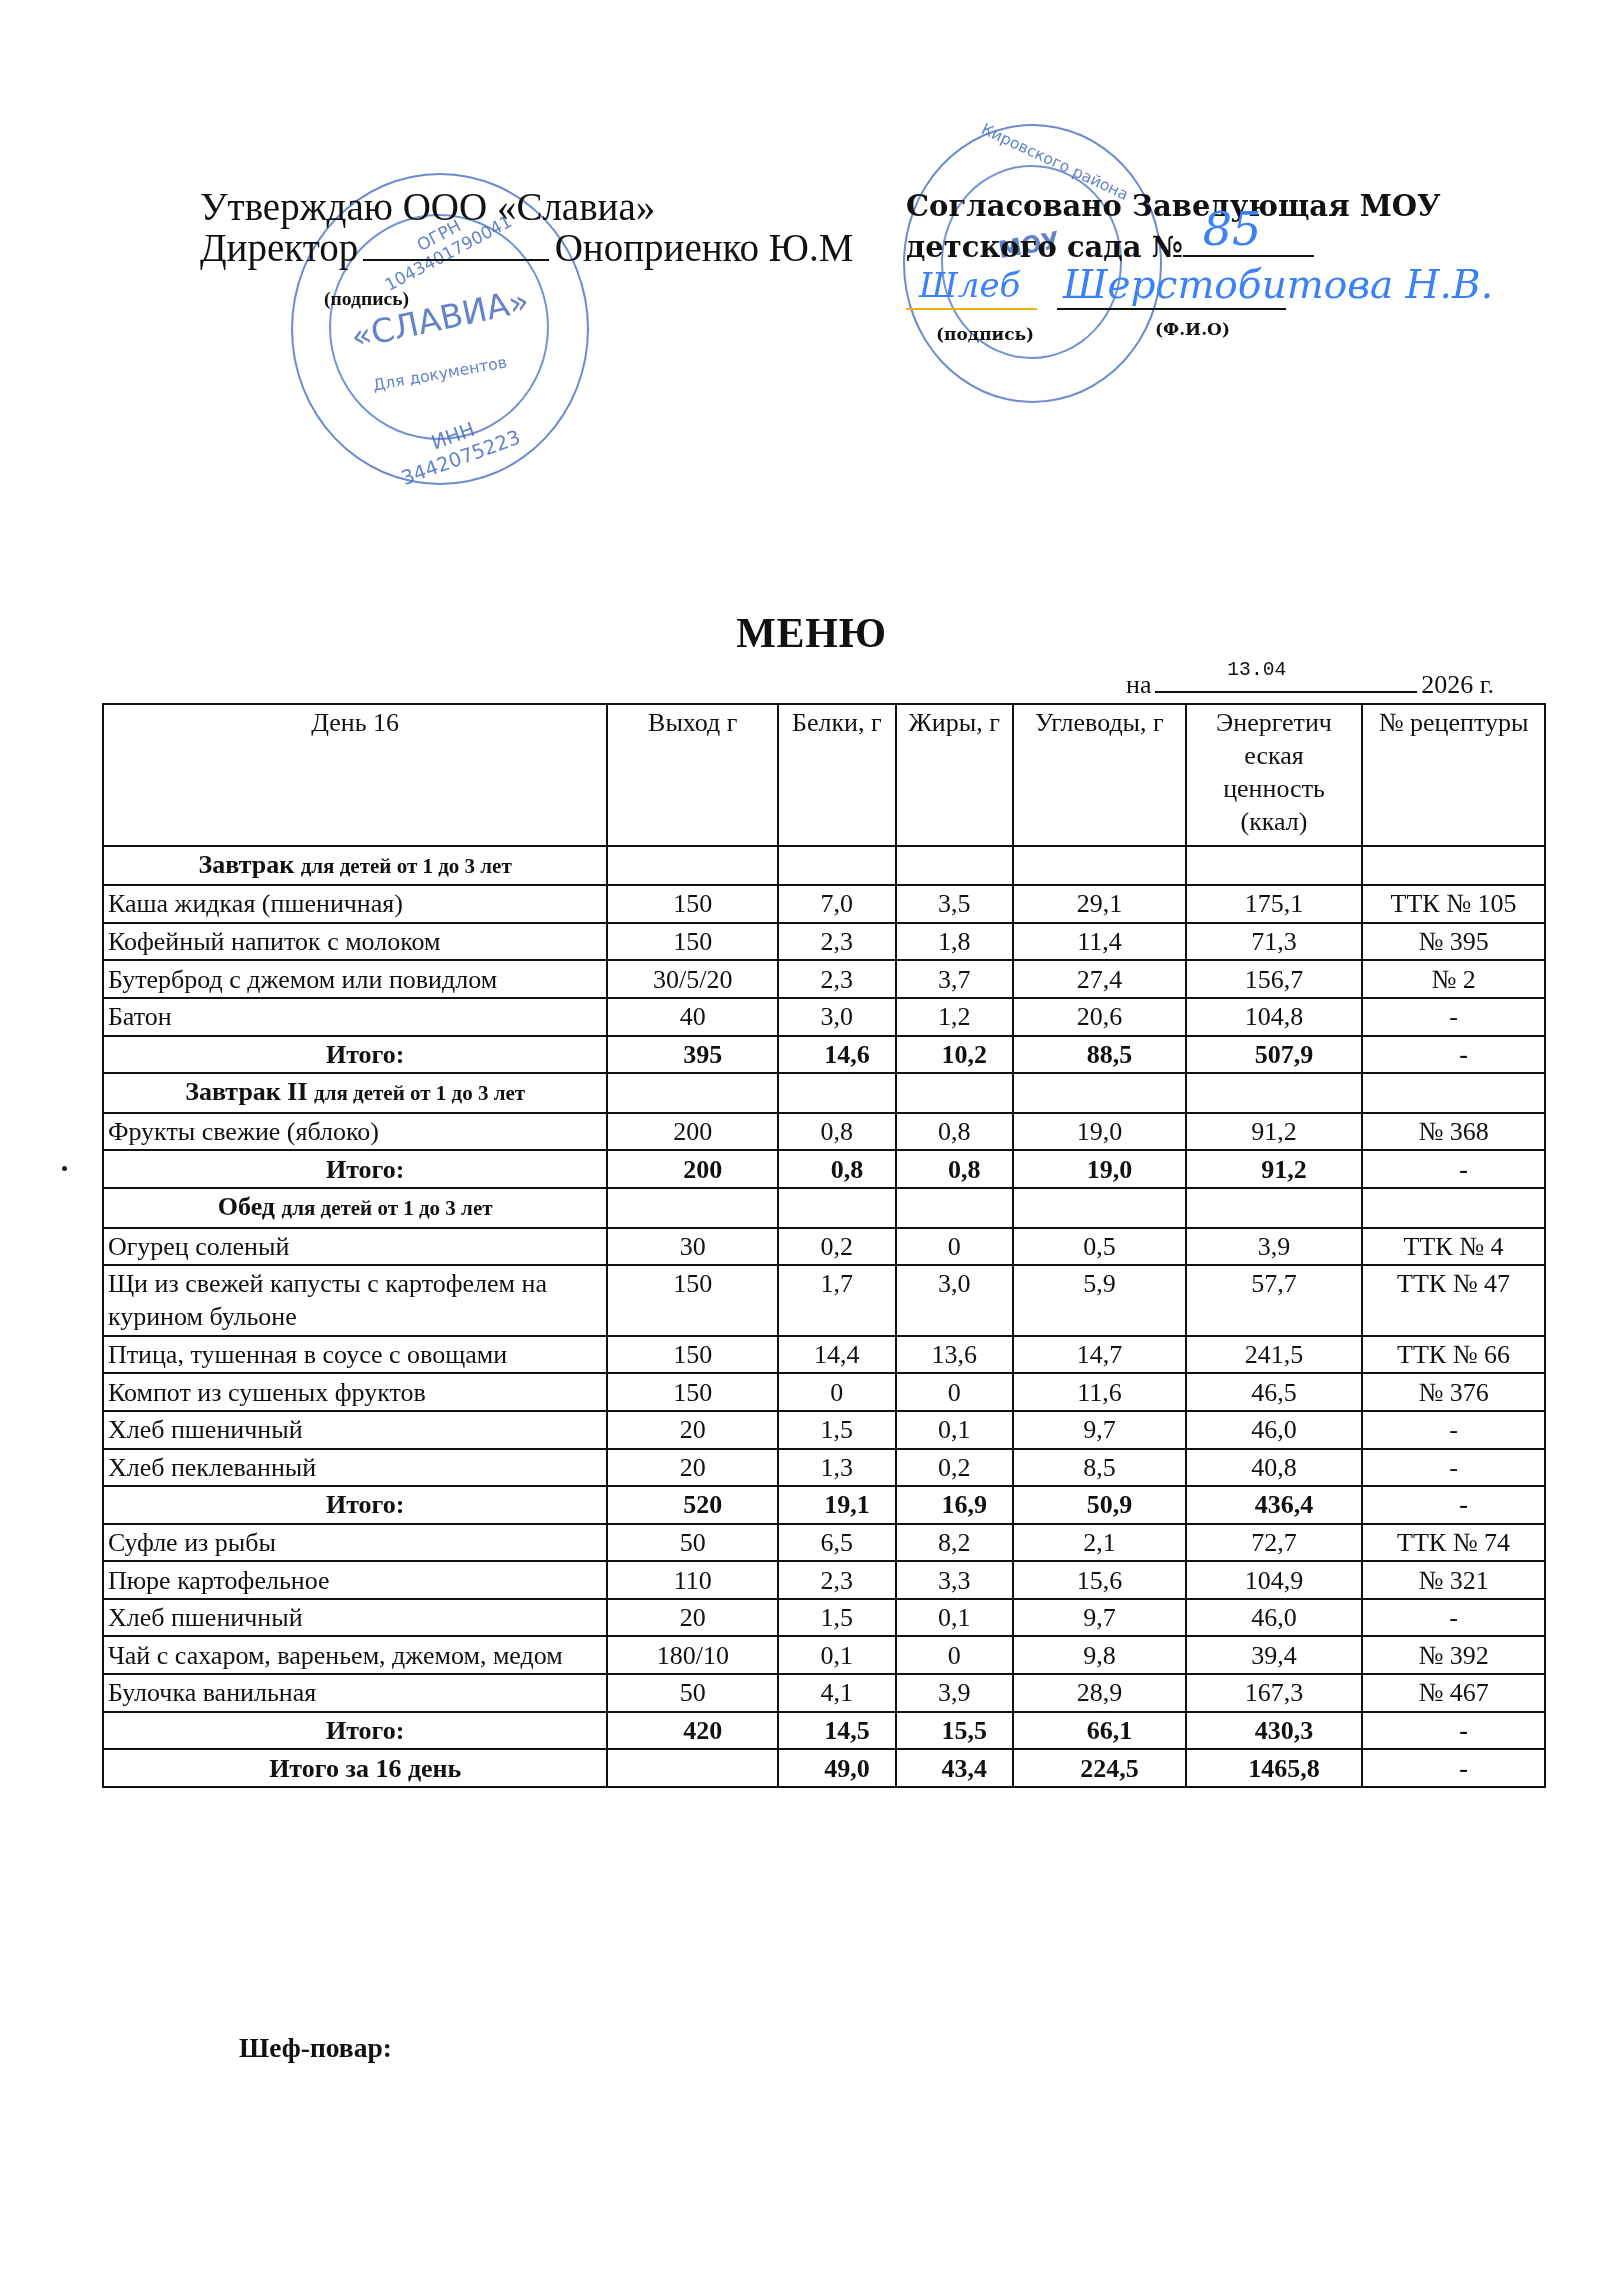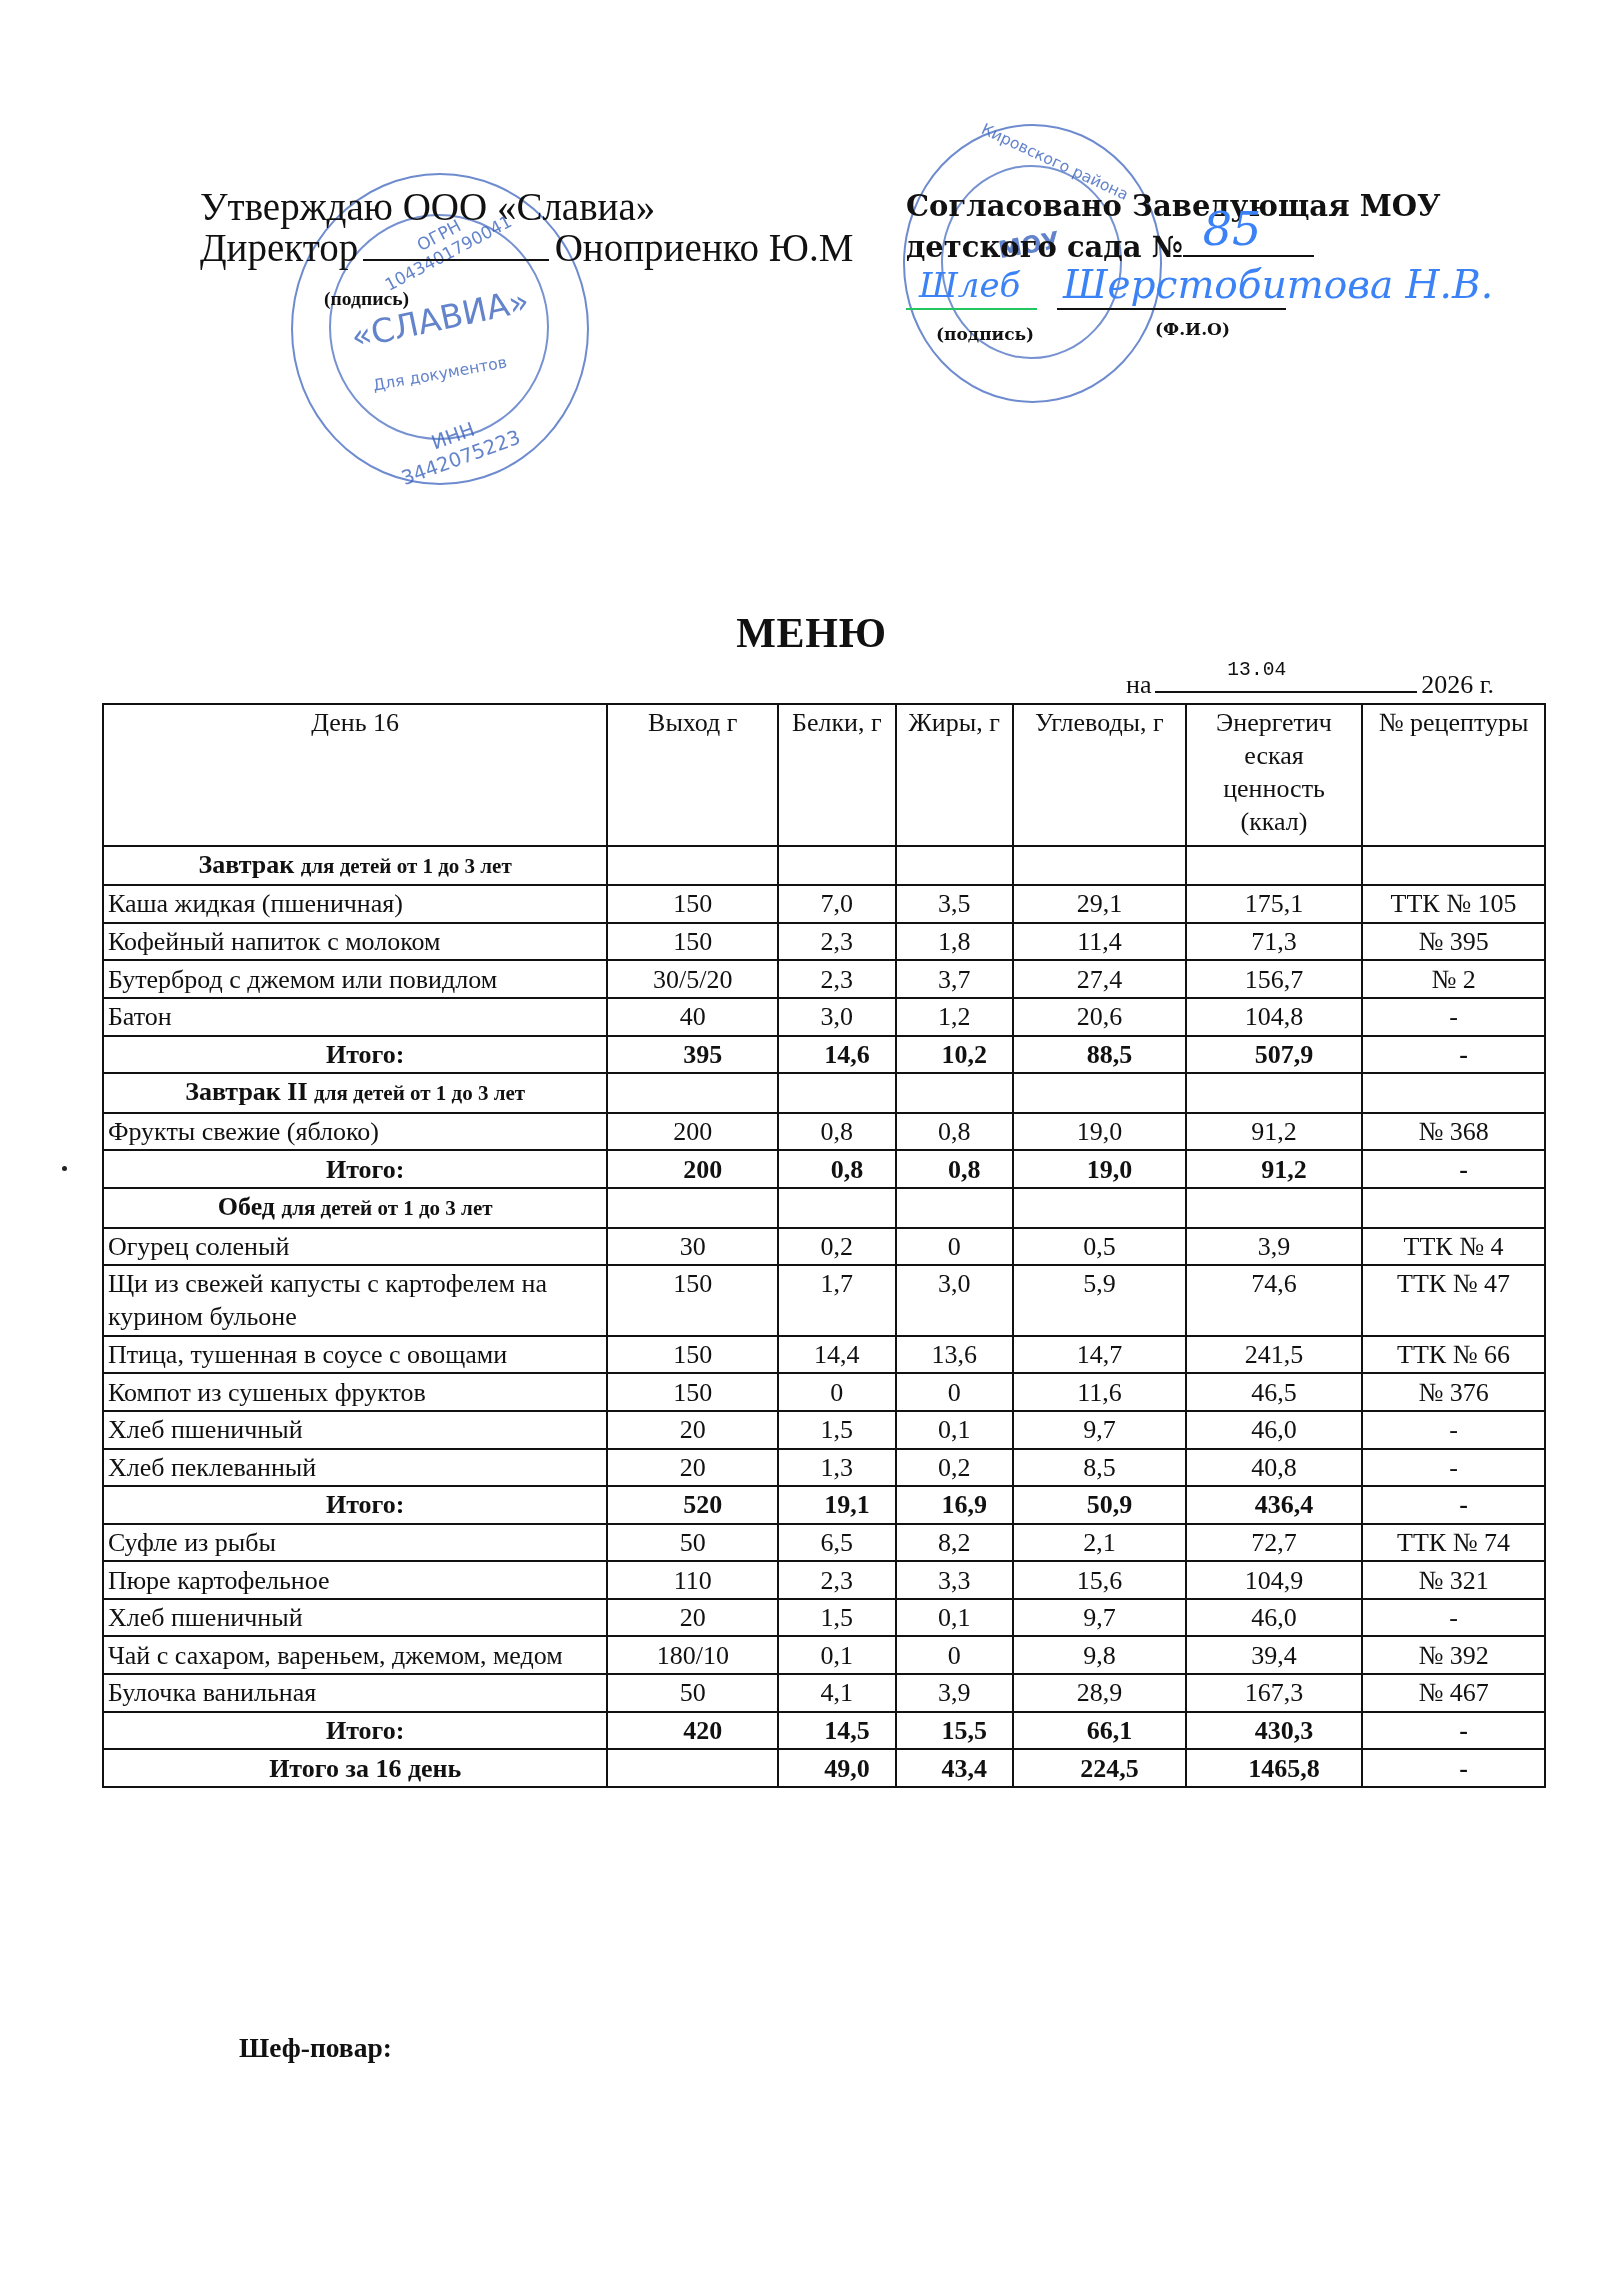--- a/index.html
+++ b/index.html
@@ -10,21 +10,21 @@
   .approve-block { position: absolute; left: 200px; top: 186px; font-size: 39px; line-height: 41px; }
   .approve-block .line { white-space: nowrap; }
   .sig-line { display: inline-block; width: 186px; border-bottom: 2px solid #111; height: 26px; vertical-align: baseline; margin: 0 5.2px; }
   .sig-caption { position: absolute; left: 324px; top: 288px; font-size: 19.6px; font-weight: bold; }
   .agree-block { position: absolute; left: 906px; top: 186px; font-size: 29px; line-height: 41px; font-weight: bold; font-family: "DejaVu Serif", serif; }
   .agree-block .line { white-space: nowrap; }
   .num-line { display: inline-block; width: 131px; border-bottom: 2px solid #111; position: relative; height: 26px; vertical-align: baseline; }
   .handwritten { font-family: "DejaVu Serif", serif; font-style: italic; color: #3b82f6; font-weight: normal; }
   .hand-num { position: absolute; left: 19.6px; top: -19.6px; font-size: 46px; }
   .agree-sigrow { position: absolute; left: 906px; top: 262px; width: 628px; height: 52px; }
-  .agree-sig1 { position: absolute; left: 0; top: 0; width: 131px; border-bottom: 2px solid #22c55e; height: 46px; }
+  .agree-sig1 { position: absolute; left: 0; top: 0; width: 131px; border-bottom: 2px solid #eab308; height: 46px; }
   .agree-sig2 { position: absolute; left: 151px; top: 0; width: 229px; border-bottom: 2px solid #111; height: 46px; }
   .hand-name { position: absolute; left: 157px; top: 0; font-size: 39px; white-space: nowrap; }
   .hand-sig { position: absolute; left: 13px; top: 3.3px; font-size: 34px; }
   .agree-cap1 { position: absolute; left: 936px; top: 324px; font-size: 17px; font-weight: bold; font-family: "DejaVu Serif", serif; }
   .agree-cap2 { position: absolute; left: 1155px; top: 319px; font-size: 17px; font-weight: bold; font-family: "DejaVu Serif", serif; }
 
   .stamp { position: absolute; border-radius: 50%; border: 2.6px solid rgba(60,100,190,0.75); color: rgba(60,100,190,0.8);
     font-family: "DejaVu Sans", sans-serif; text-align: center; pointer-events: none; }
   .stamp .inner { position: absolute; border-radius: 50%; border: 2px solid rgba(60,100,190,0.7); }
   .stamp-left { left: 291px; top: 173px; width: 294px; height: 308px; }
@@ -215,21 +215,21 @@
         <td class="c-num">0,5</td>
         <td class="c-num">3,9</td>
         <td class="c-num">ТТК № 4</td>
       </tr>
       <tr>
         <td class="c-name">Щи из свежей капусты с картофелем на курином бульоне</td>
         <td class="c-num">150</td>
         <td class="c-num">1,7</td>
         <td class="c-num">3,0</td>
         <td class="c-num">5,9</td>
-        <td class="c-num">74,6</td>
+        <td class="c-num">57,7</td>
         <td class="c-num">ТТК № 47</td>
       </tr>
       <tr>
         <td class="c-name">Птица, тушенная в соусе с овощами</td>
         <td class="c-num">150</td>
         <td class="c-num">14,4</td>
         <td class="c-num">13,6</td>
         <td class="c-num">14,7</td>
         <td class="c-num">241,5</td>
         <td class="c-num">ТТК № 66</td>

